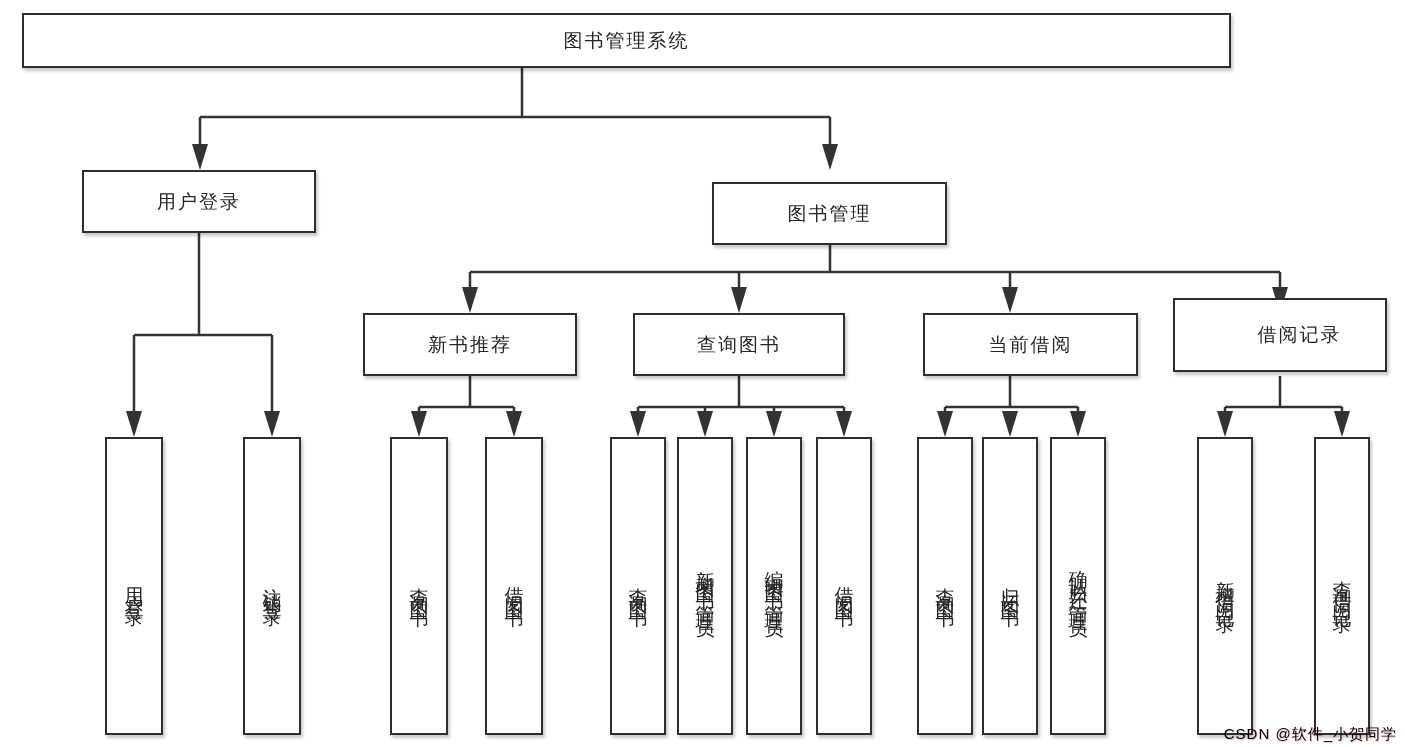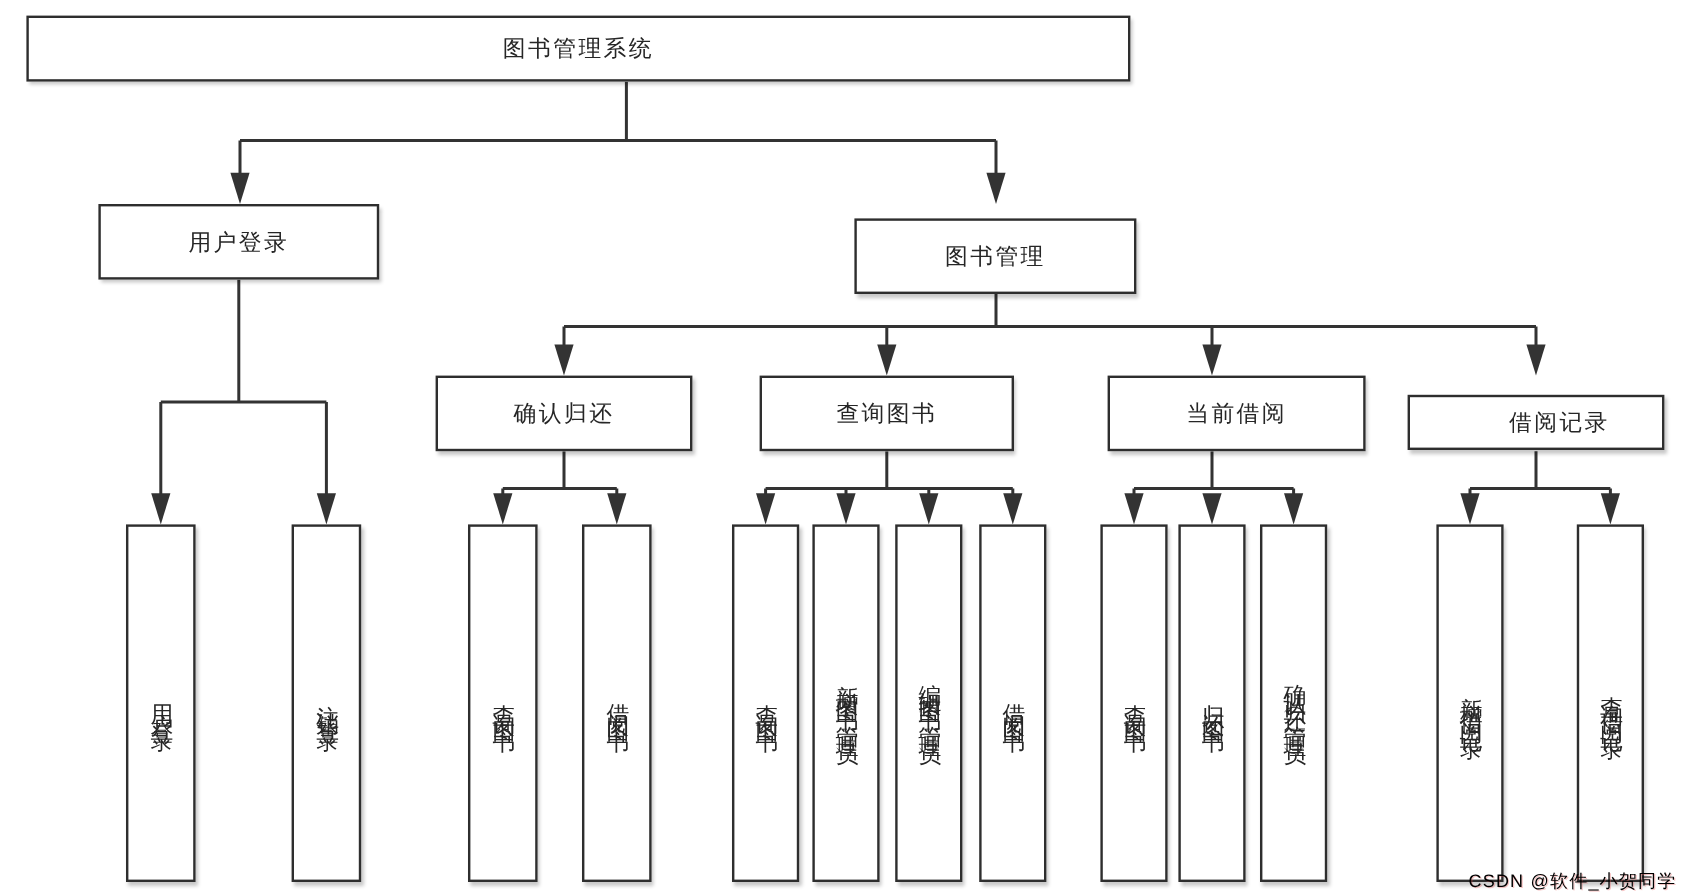--- a/index.html
+++ b/index.html
@@ -84,41 +84,41 @@
       <polygon points="766,411 782,411 774,437"></polygon>
       <polygon points="836,411 852,411 844,437"></polygon>
       <polygon points="937,411 953,411 945,437"></polygon>
       <polygon points="1002,411 1018,411 1010,437"></polygon>
       <polygon points="1070,411 1086,411 1078,437"></polygon>
       <polygon points="1217,411 1233,411 1225,437"></polygon>
       <polygon points="1334,411 1350,411 1342,437"></polygon>
     </g>
   </svg>
 
-  <div class="box" style="left:22px; top:13px; width:920px; height:55px;">
+  <div class="box" style="left:22px; top:13px; width:1209px; height:55px;">
     <span class="h-label">图书管理系统</span>
   </div>
 
   <div class="box" style="left:82px; top:170px; width:234px; height:63px;">
     <span class="h-label">用户登录</span>
   </div>
   <div class="box" style="left:712px; top:170px; width:235px; height:63px;margin-top:12px;">
     <span class="h-label">图书管理</span>
   </div>
 
   <div class="box" style="left:363px; top:313px; width:214px; height:63px;">
-    <span class="h-label">确认归还</span>
+    <span class="h-label">新书推荐</span>
   </div>
   <div class="box" style="left:633px; top:313px; width:212px; height:63px;">
     <span class="h-label">查询图书</span>
   </div>
   <div class="box" style="left:903px; top:313px; width:215px; height:63px;margin-left:20px;">
     <span class="h-label">当前借阅</span>
   </div>
-  <div class="box" style="left:1173px; top:329px; width:214px; height:46px;padding-left:39px;">
+  <div class="box" style="left:1173px; top:298px; width:214px; height:74px;padding-left:39px;">
     <span class="h-label">借阅记录</span>
   </div>
 
   <div class="box" style="left:105px; top:437px; width:58px; height:298px;">
     <span class="v-label">用户登录</span>
   </div>
   <div class="box" style="left:243px; top:437px; width:58px; height:298px;">
     <span class="v-label">注销登录</span>
   </div>
 

